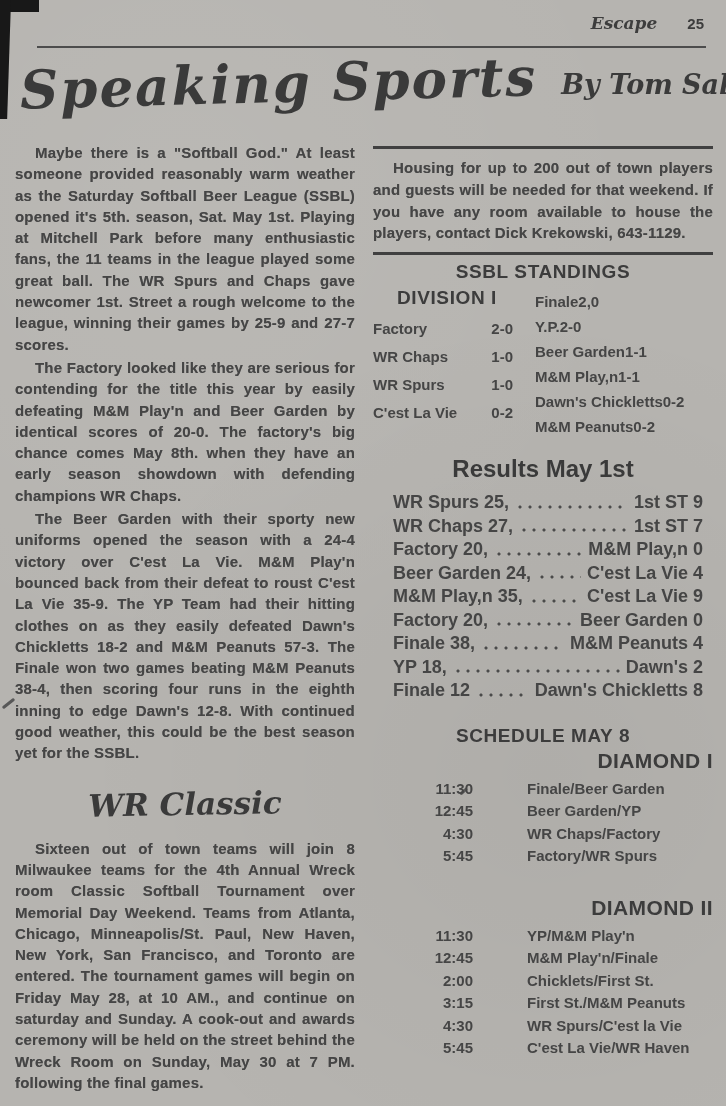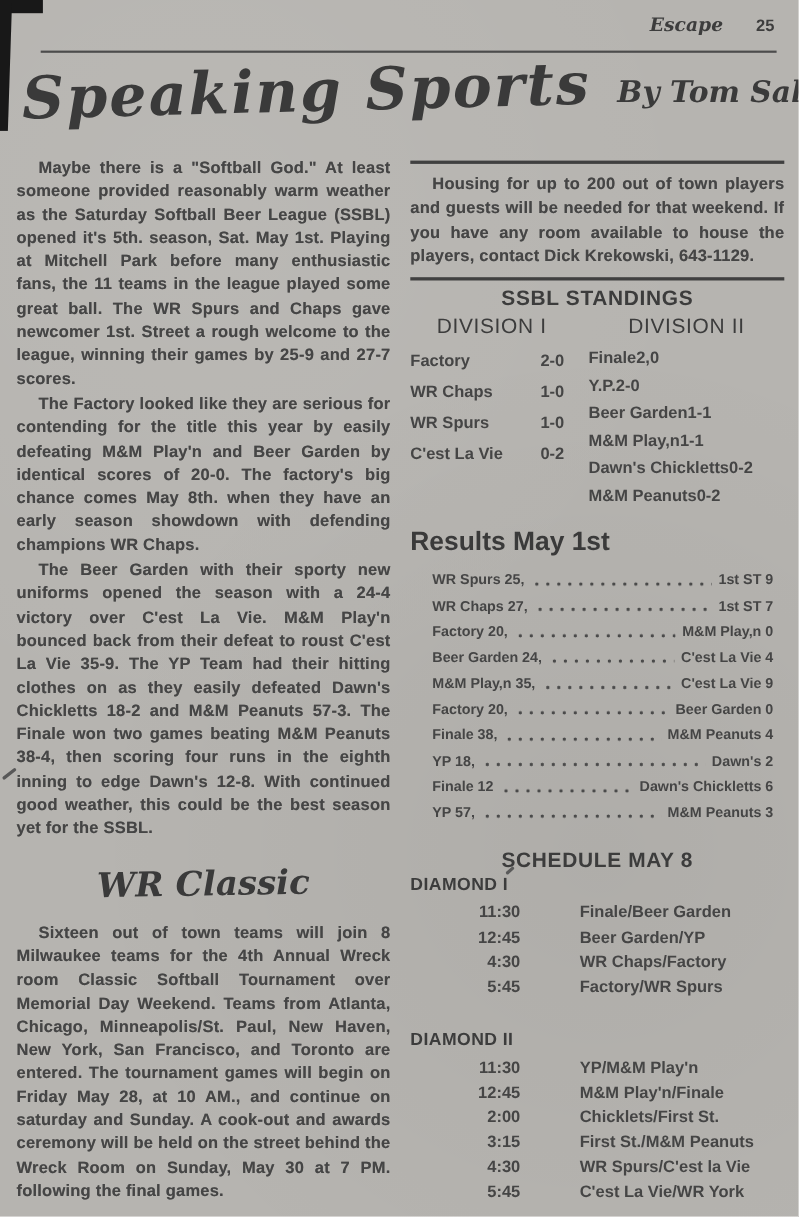--- a/index.html
+++ b/index.html
@@ -56,37 +56,37 @@
   .thick-rule.second { margin:8px 0 6px; }
   .housing-text { font-size:15px; font-weight:bold; line-height:1.45; text-align:justify;
                   letter-spacing:0.2px; margin:0; text-indent:20px;
                   text-shadow:0 0 0.6px rgba(70,70,70,0.55); }
 
   .standings-title { text-align:center; font-size:19px; font-weight:bold; letter-spacing:0.6px;
                      margin:6px 0 2px; color:#3c3c3c; }
   .divisions { display:flex; }
   .division-a { width:148px; }
   .division-b { flex:1; margin-left:14px; }
-  .division-name { font-size:19px; font-weight:normal; text-align:center; letter-spacing:0.6px;
+  .division-name { font-size:19px; font-weight:bold; text-align:center; letter-spacing:0.6px;
                    margin:2px 0 4px; color:#3c3c3c; }
   .division-a .team-row { display:flex; justify-content:space-between; font-size:15px; font-weight:bold;
                           margin-top:11px; padding-right:8px; }
   .division-b .team-row { display:flex; font-size:15px; font-weight:bold;
                           margin-top:8px; padding-right:10px; }
 
-  .results-title { font-size:24px; font-weight:bold; text-align:left; margin:20px 0 8px; color:#3a3a3a; }
-  .result-row { display:flex; font-size:13px; font-weight:bold; line-height:23.5px; padding:0 10px 0 20px;align-items:flex-end; }
+  .results-title { font-size:24px; font-weight:bold; text-align:center; margin:20px 0 8px; color:#3a3a3a; }
+  .result-row { display:flex; font-size:18px; font-weight:bold; line-height:23.5px; padding:0 10px 0 20px;align-items:flex-end; }
   .leader { flex:1; position:relative; min-width:20px; }
   .leader::after { content:""; position:absolute; left:6px; right:6px; bottom:6px; height:4px;
                    background-image:radial-gradient(circle, #4a4a4a 1.3px, rgba(0,0,0,0) 1.8px);
                    background-size:10px 4px; background-repeat:repeat-x; background-position:0 50%; }
 
   .schedule-title { font-size:19px; font-weight:bold; text-align:center; letter-spacing:0.6px;
                     margin:22px 0 0; color:#3c3c3c; }
-  .diamond-name { font-size:16px; font-weight:bold; text-align:left; letter-spacing:0.4px;
+  .diamond-name { font-size:21px; font-weight:bold; text-align:right; letter-spacing:0.4px;
                   margin:2px 0 5px; color:#3c3c3c; }
   .diamond2 { margin-top:28px; }
   .sched-row { display:flex; font-size:15px; font-weight:bold; line-height:22.5px;gap:24px; }
   .sched-time { width:100px; text-align:right; }
   .sched-match { margin-left:30px; }
 </style>
 </head>
 <body>
 
 <div class="page">
@@ -143,21 +143,20 @@
                 <span>1-0</span>
               </div>
 
               <div class="team-row">
                 <span>C'est La Vie</span>
                 <span>0-2</span>
               </div>
             </div>
         </div>
         <div class="division-b">
-          <div class="division-name">DIVISION II</div>
           <div>
 
               <div class="team-row">
                 <span>Finale</span>
                 <span>2,0</span>
               </div>
 
               <div class="team-row">
                 <span>Y.P.</span>
                 <span>2-0</span>
@@ -233,28 +232,23 @@
 
           <div class="result-row">
             <span>YP 18,</span>
             <span class="leader"></span>
             <span>Dawn's 2</span>
           </div>
 
           <div class="result-row">
             <span>Finale 12</span>
             <span class="leader"></span>
-            <span>Dawn's Chickletts 6</span>
-          </div>
-
-          <div class="result-row">
-            <span>YP 57,</span>
-            <span class="leader"></span>
-            <span>M&amp;M Peanuts 3</span>
-          </div>
+            <span>Dawn's Chickletts 8</span>
+          </div>
+
         </div>
 
       <h3 class="schedule-title">SCHEDULE MAY 8</h3>
       <div class="diamond1">
         <div class="diamond-name">DIAMOND I</div>
         <div>
 
             <div class="sched-row">
               <span class="sched-time">11:30</span>
               <span class="sched-match">Finale/Beer Garden</span>
@@ -300,20 +294,20 @@
               <span class="sched-match">First St./M&amp;M Peanuts</span>
             </div>
 
             <div class="sched-row">
               <span class="sched-time">4:30</span>
               <span class="sched-match">WR Spurs/C'est la Vie</span>
             </div>
 
             <div class="sched-row">
               <span class="sched-time">5:45</span>
-              <span class="sched-match">C'est La Vie/WR York</span>
+              <span class="sched-match">C'est La Vie/WR Haven</span>
             </div>
           </div>
       </div>
     </div>
 
   </div>
 </div>
 
 </body></html>

